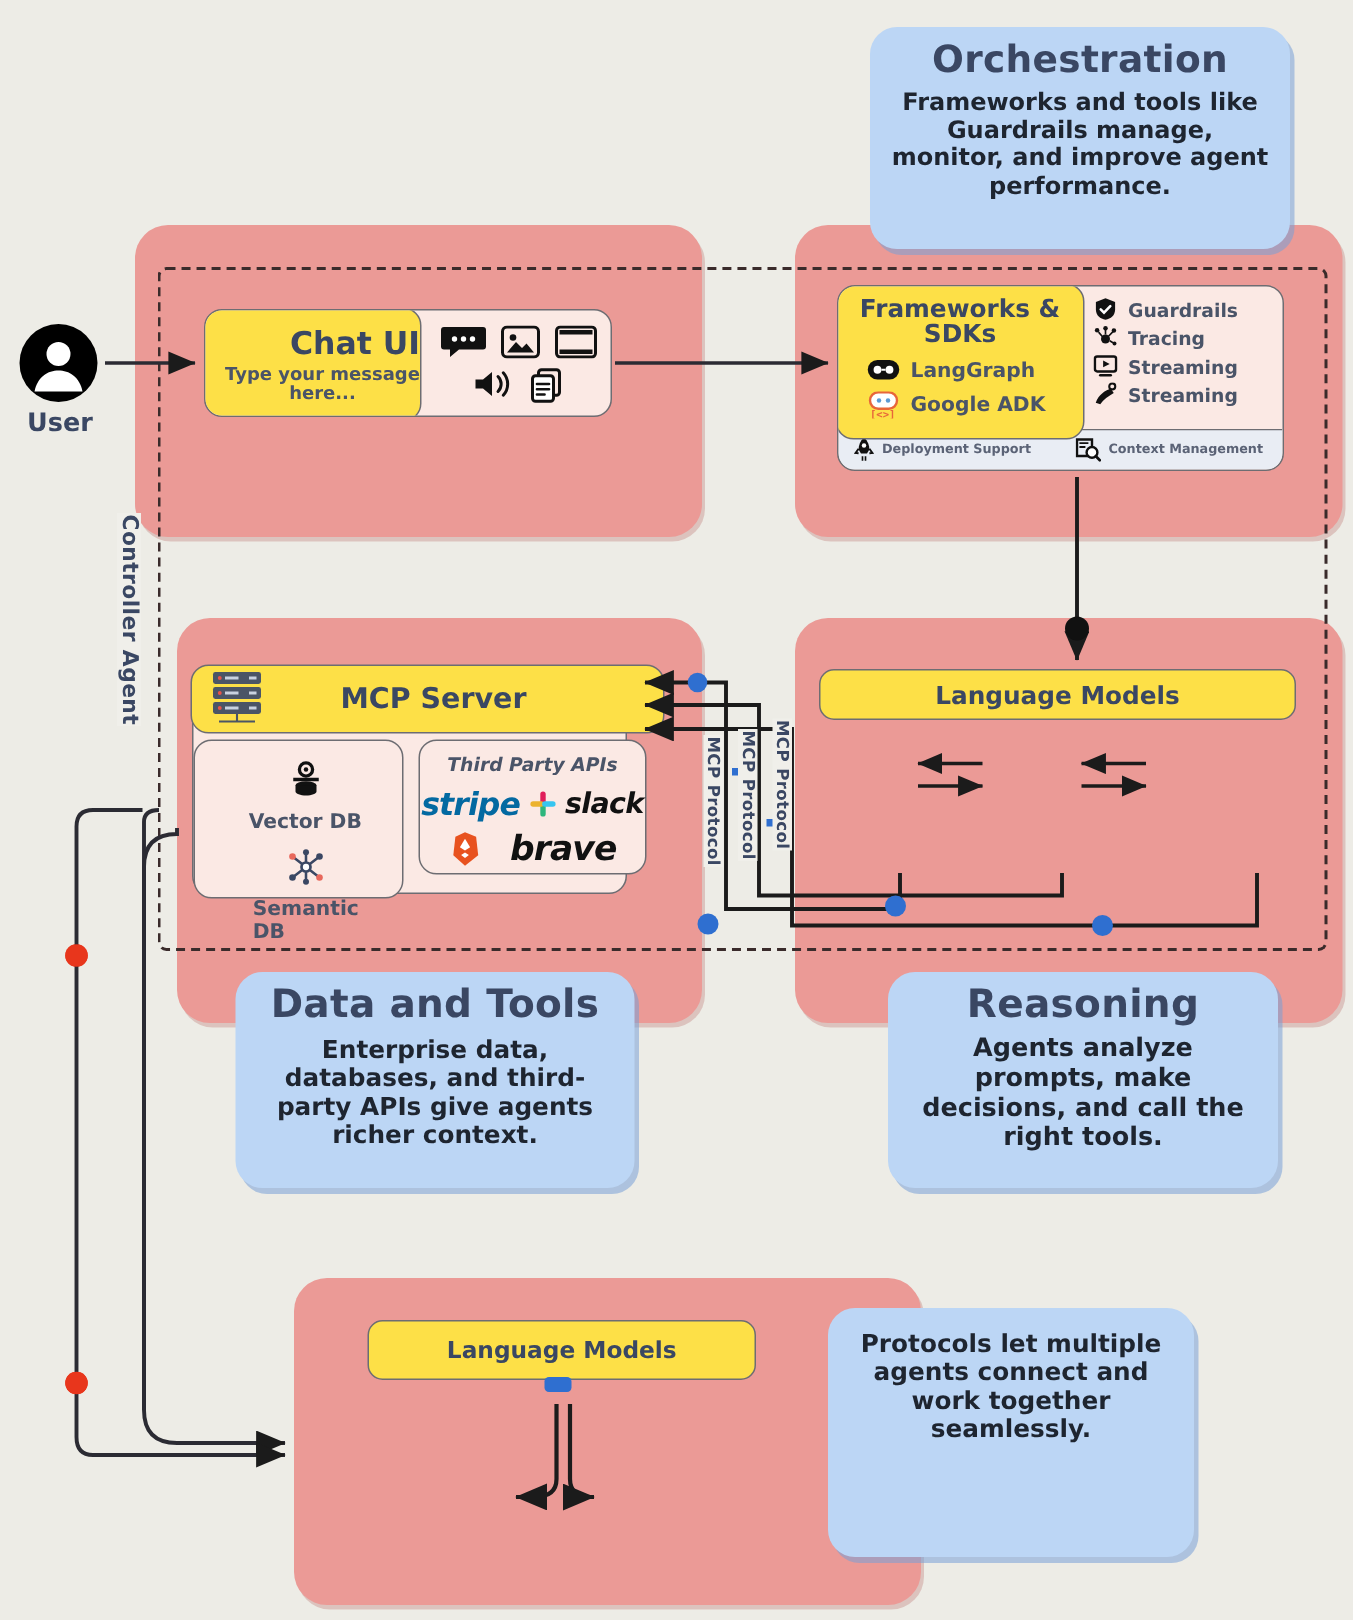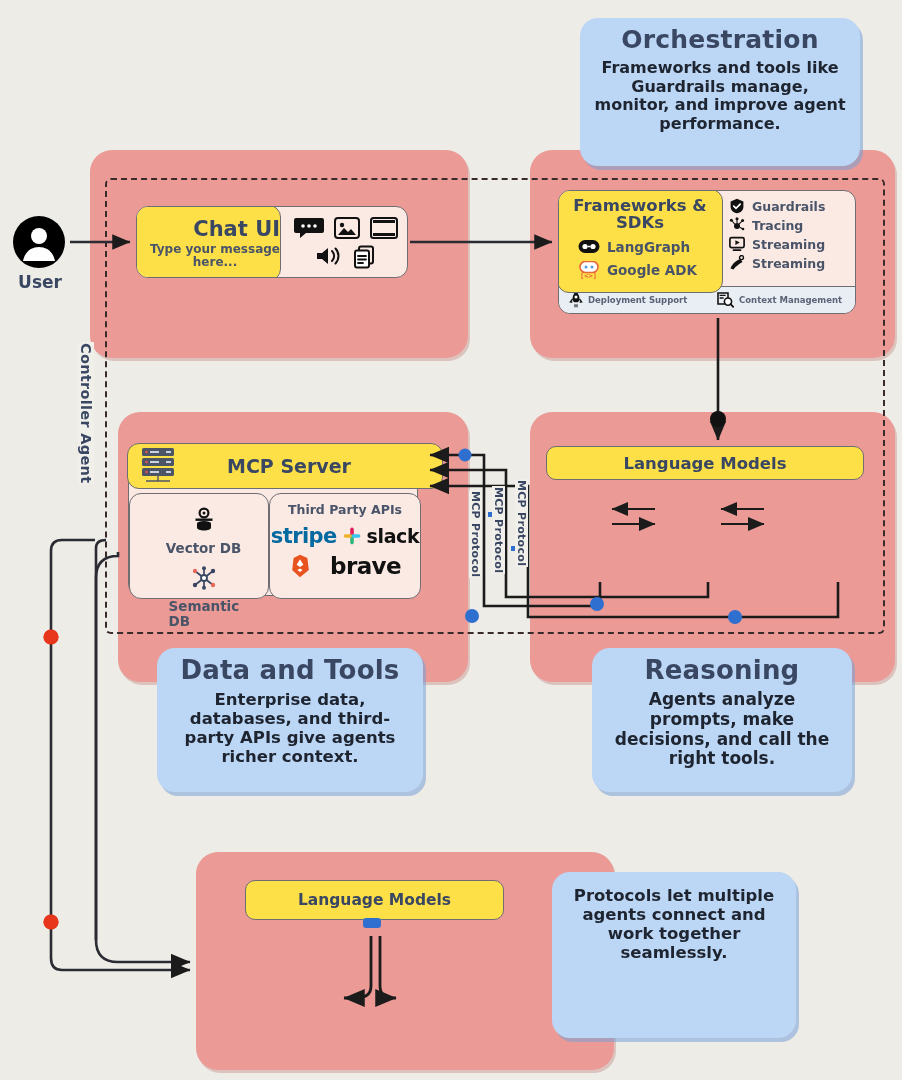--- a/index.html
+++ b/index.html
@@ -257,21 +257,21 @@
             <circle cx="22" cy="6" r="2.2" fill="#3a4763"></circle>
           <circle cx="4" cy="20" r="2.2" fill="#3a4763"></circle>
             <circle cx="22" cy="20" r="2.2" fill="#e8685c"></circle>
           <circle cx="13" cy="3.2" r="2" fill="#3a4763"></circle>
             <circle cx="13" cy="22.8" r="2" fill="#3a4763"></circle>
         </svg>
         <span class="mtxt" style="font-size:13.5px;line-height:1.08;width:70px;">Semantic DB</span>
       </div>
     </div>
 
-    <div class="abs cardpink" style="left:140px;top:48px;width:152px;height:106px;padding-top:8px;">
+    <div class="abs cardpink" style="left:150px;top:48px;width:152px;height:90px;padding-top:8px;font-style:italic;">
       <div class="tpa-title">Third Party APIs</div>
       <div style="display:flex;align-items:center;justify-content:center;gap:6px;margin-top:7px;">
         <span style="font-size:21px;font-weight:800;color:#0369a1;letter-spacing:-.6px;">stripe</span>
         <svg width="18" height="18" viewBox="0 0 18 18">
           <rect x="7.2" y="0.6" width="3.6" height="9" rx="1.8" fill="#e01e5a"></rect>
           <rect x="7.2" y="8.4" width="3.6" height="9" rx="1.8" fill="#2eb67d"></rect>
           <rect x="0.6" y="7.2" width="9" height="3.6" rx="1.8" fill="#ecb22e"></rect>
           <rect x="8.4" y="7.2" width="9" height="3.6" rx="1.8" fill="#36c5f0"></rect>
         </svg>
         <span style="font-size:19px;font-weight:800;color:#111;letter-spacing:-.4px;">slack</span>

